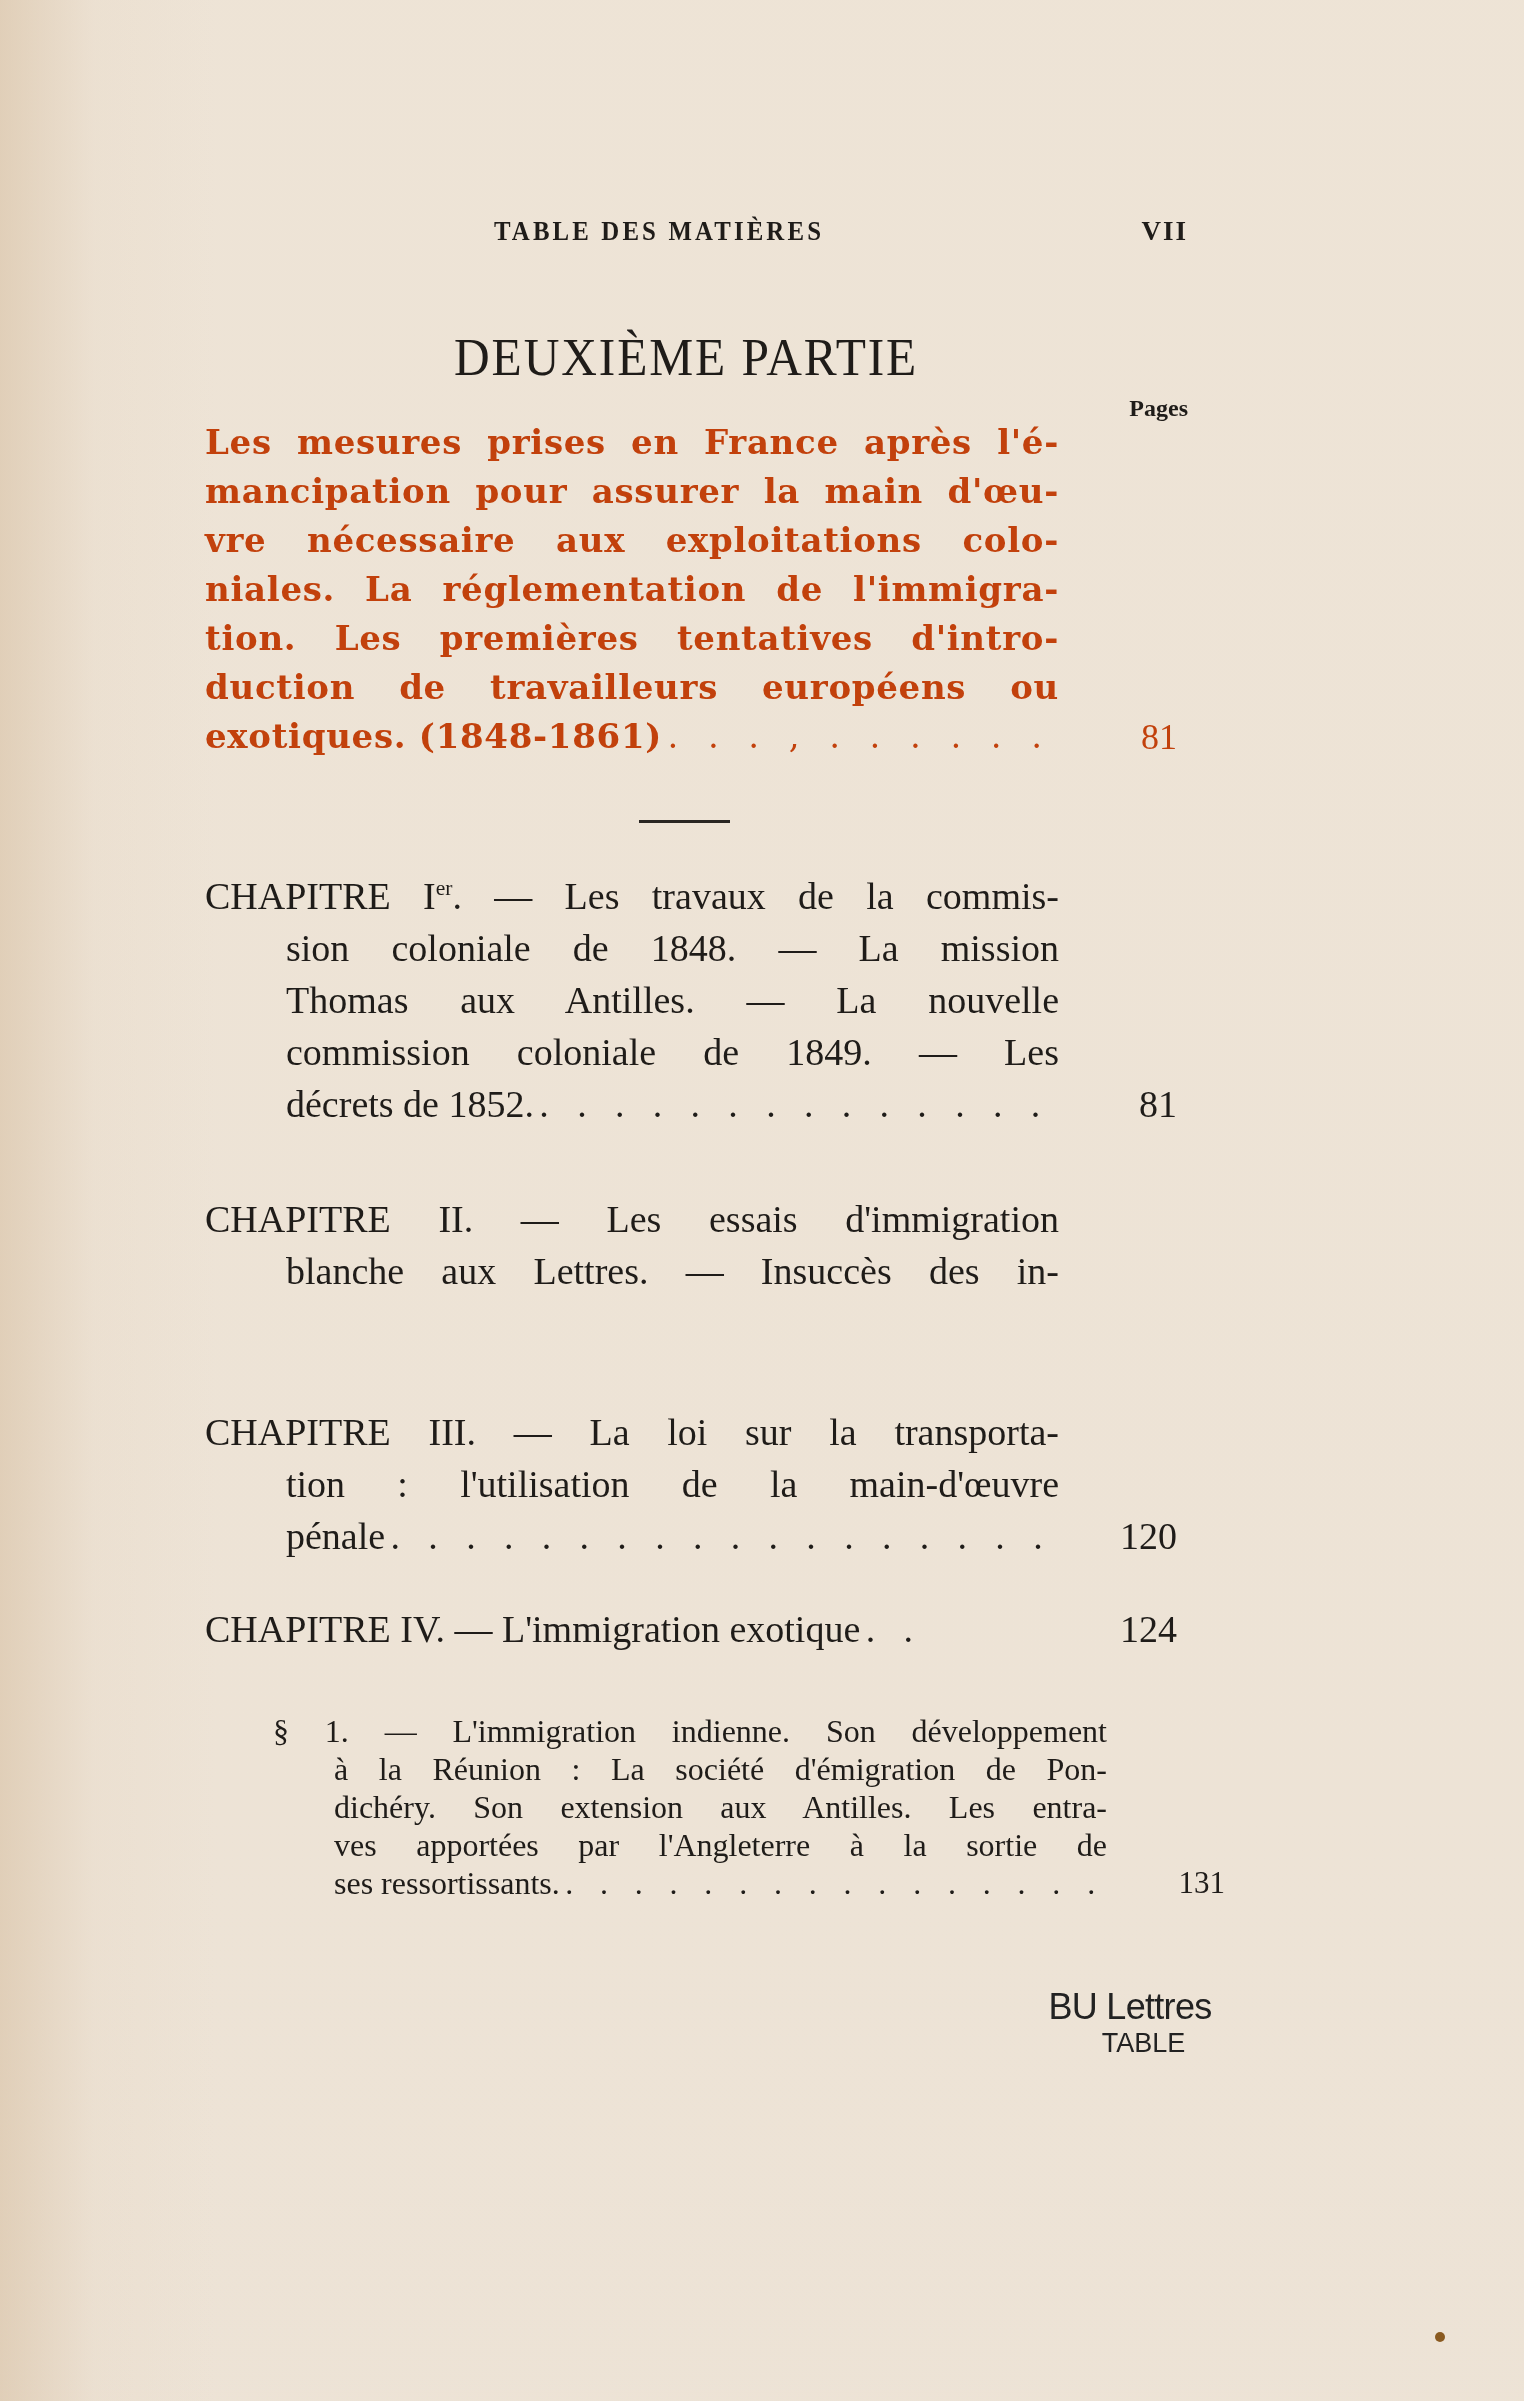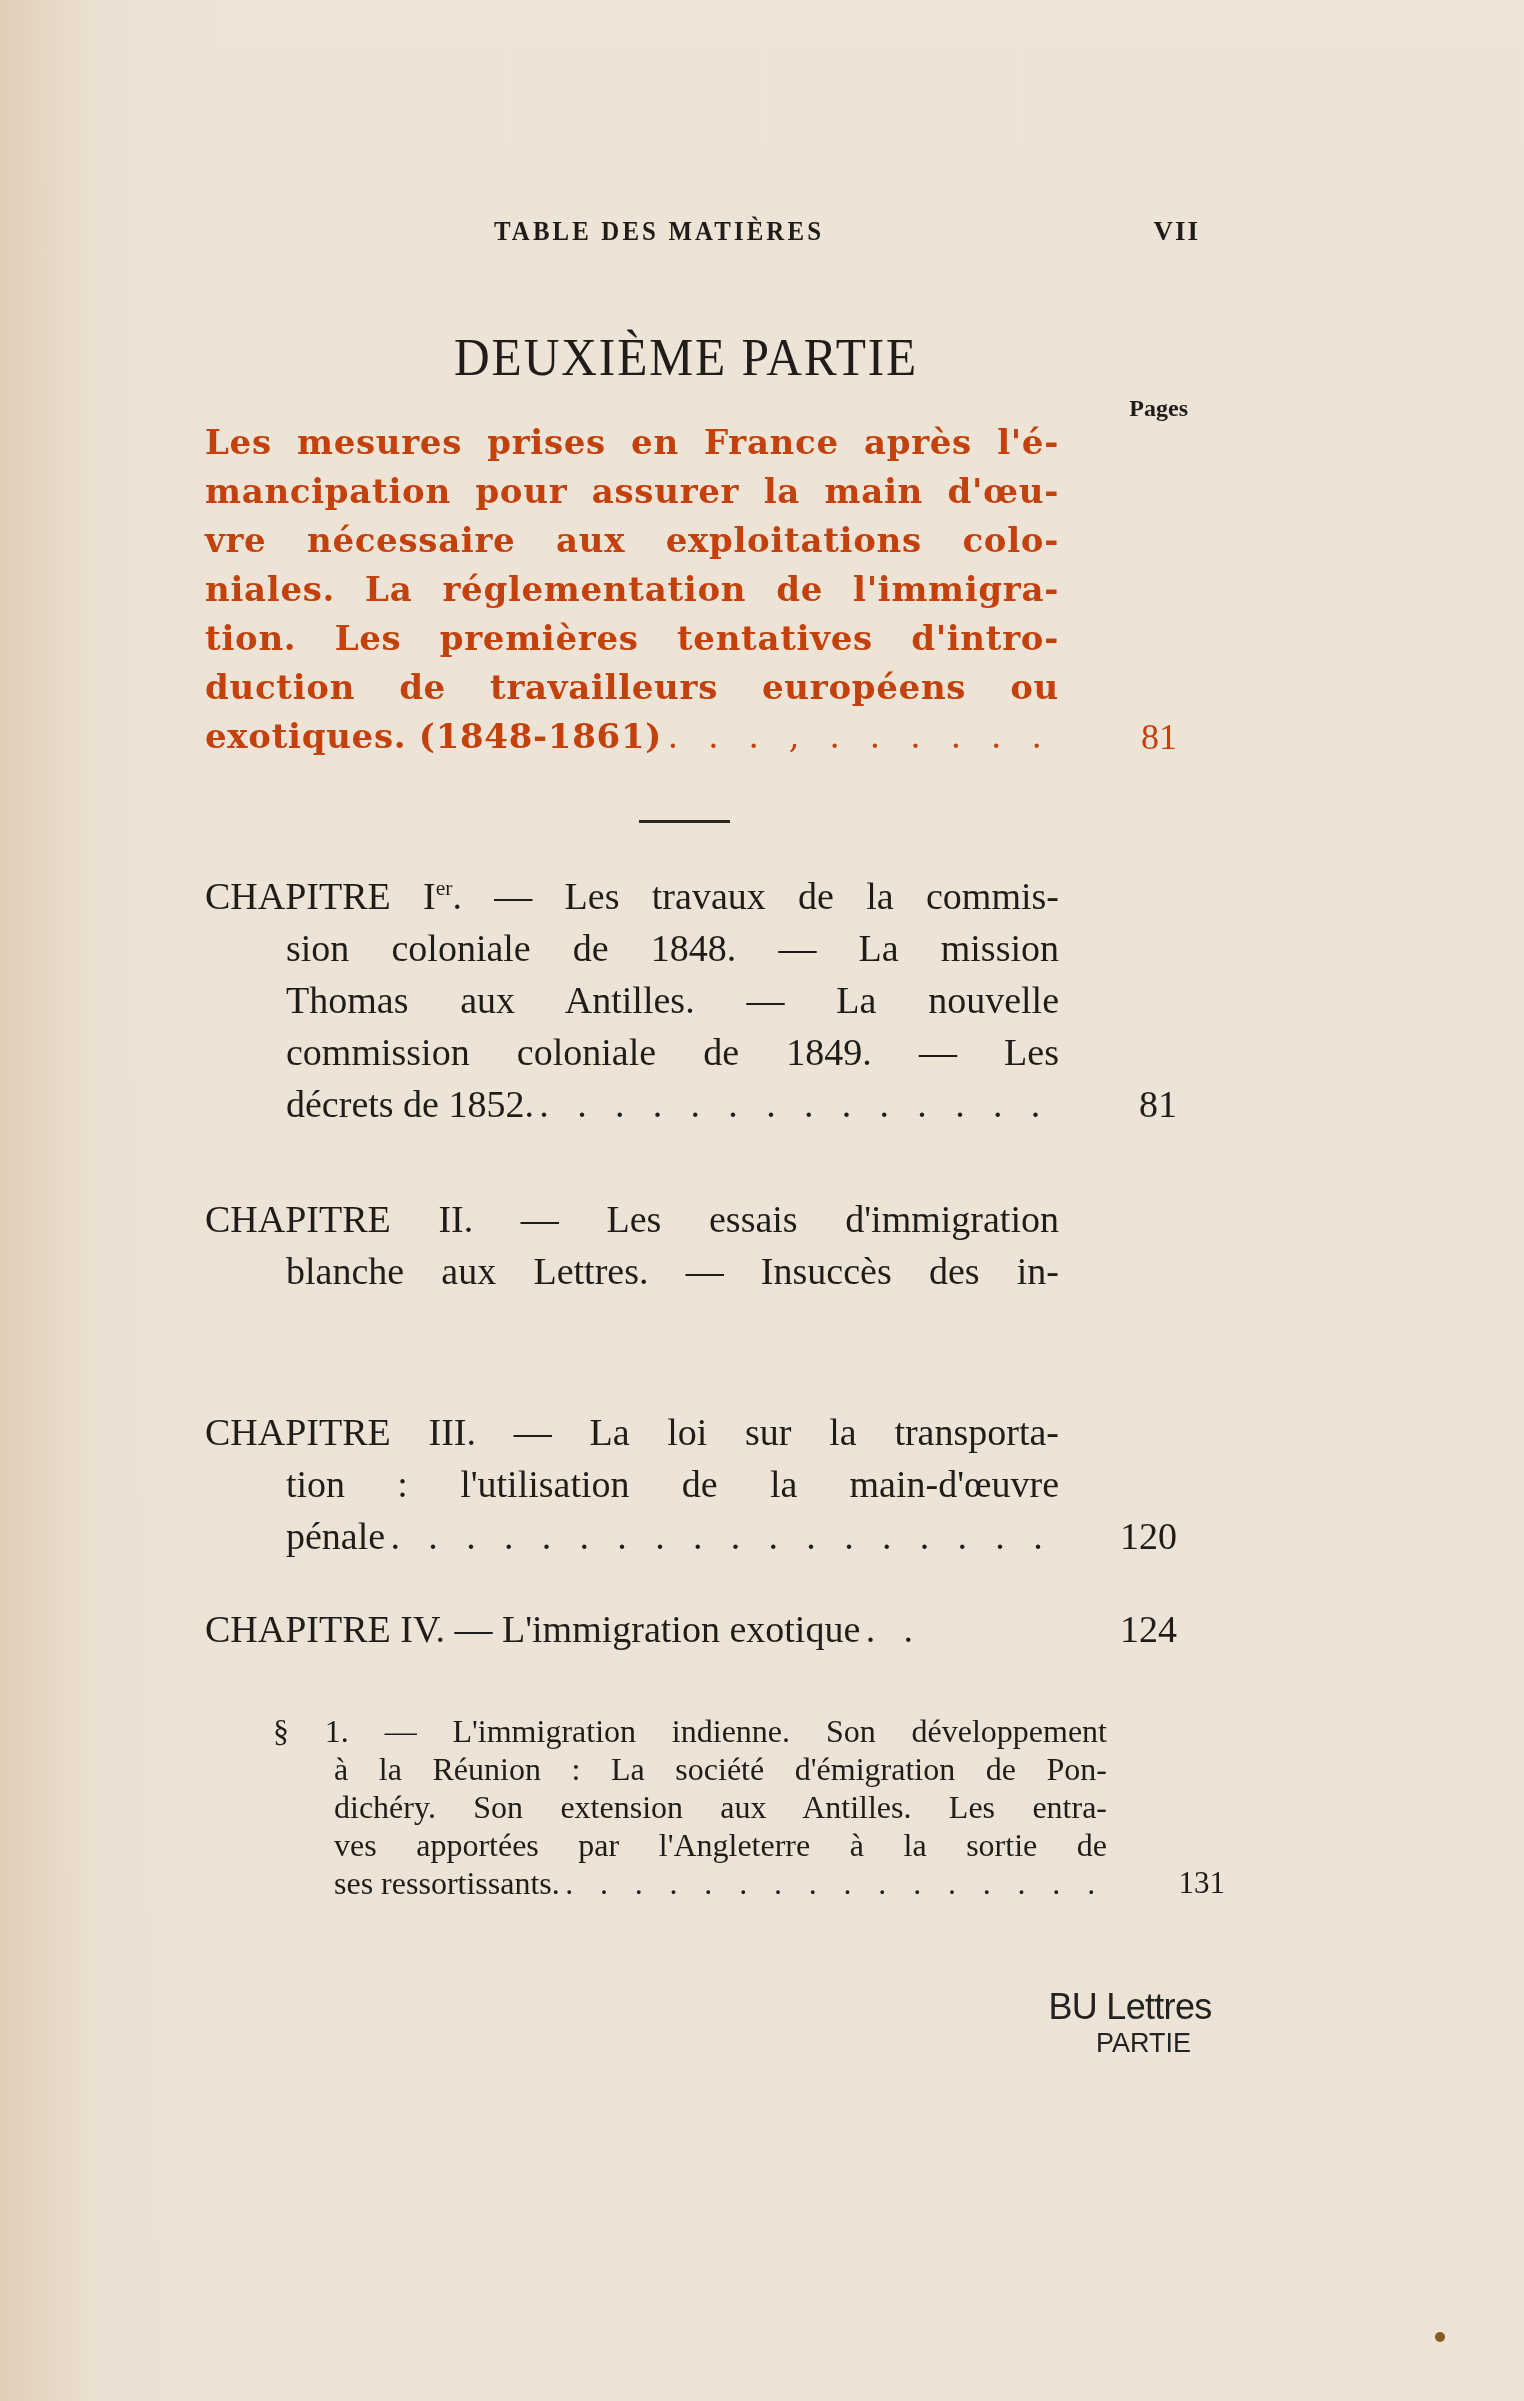--- a/index.html
+++ b/index.html
@@ -10,21 +10,21 @@
         linear-gradient(90deg, rgba(214,190,160,0.55) 0px, rgba(230,214,194,0.25) 94px, rgba(0,0,0,0) 215px),
         linear-gradient(180deg, rgba(238,228,214,0.6), rgba(236,226,212,0.2));
       color: #1f1c19;
       font-family: "Liberation Serif", "DejaVu Serif", serif;
     }
     .abs { position: absolute; }
     .running-head {
       left: 494px; top: 216px; font-size: 27px; letter-spacing: 3.4px; font-weight: bold;
       transform: scaleX(0.92); transform-origin: left;
     }
-    .folio { right: 324px; top: 216px; font-size: 27px; font-weight: bold; letter-spacing: 2px; }
+    .folio { right: 336px; top: 216px; font-size: 27px; font-weight: bold; letter-spacing: 2px; }
     .part-title {
       left: 454px; top: 328px; font-size: 52px; letter-spacing: 2px;
       transform: scaleX(0.95); transform-origin: left;
     }
     .pages-label { right: 336px; top: 395px; font-size: 24px; font-weight: bold; }
 
     .entry { left: 205px; width: 982px; }
     .line {
       position: relative; display: flex; align-items: baseline;
       white-space: nowrap;
@@ -176,17 +176,17 @@
     <span class="txt">
       <span>ses ressortissants.</span>
       <span class="leader">. . . . . . . . . . . . . . . . . .</span>
     </span>
     <span class="pg">131</span>
   </div>
 </div>
 
 <div class="abs stamp">
   <span class="l1">BU Lettres</span>
-  <span class="l2">PARTIE</span>
+  <span class="l2">TABLE</span>
 </div>
 
 <div class="abs spot"></div>
 
 
 </body></html>

